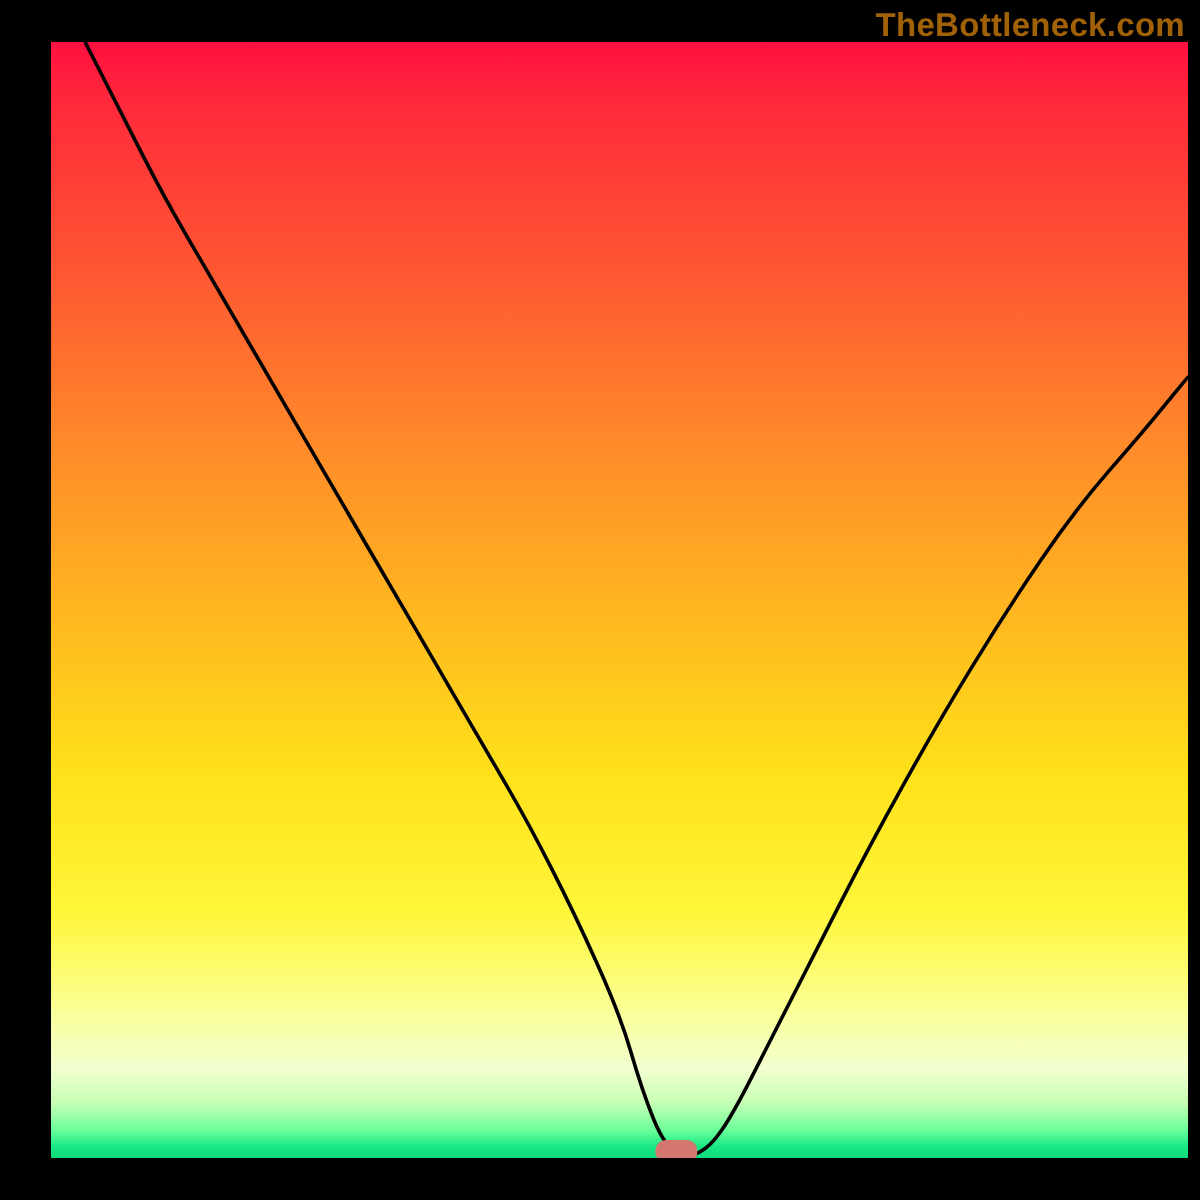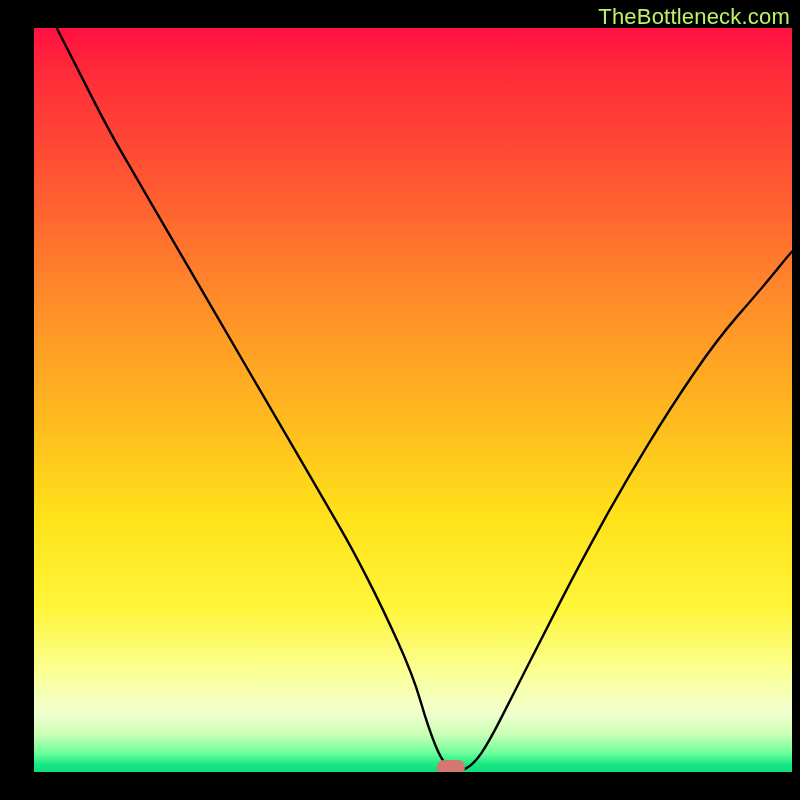--- a/index.html
+++ b/index.html
@@ -14,23 +14,23 @@
   .frame {
     position: relative;
     width: 800px;
     height: 800px;
     background: #000;
   }
   .watermark {
     position: absolute;
     top: 4px;
     right: 10px;
-    color: #bef264;
+    color: #a16207;
     font-size: 22px;
-    font-weight: 400;
+    font-weight: 700;
     letter-spacing: 0.2px;
     z-index: 20;
   }
   .plot {
     position: absolute;
     
     left: 34px;
     top: 28px;
     width: 758px;   
     height: 744px;  

